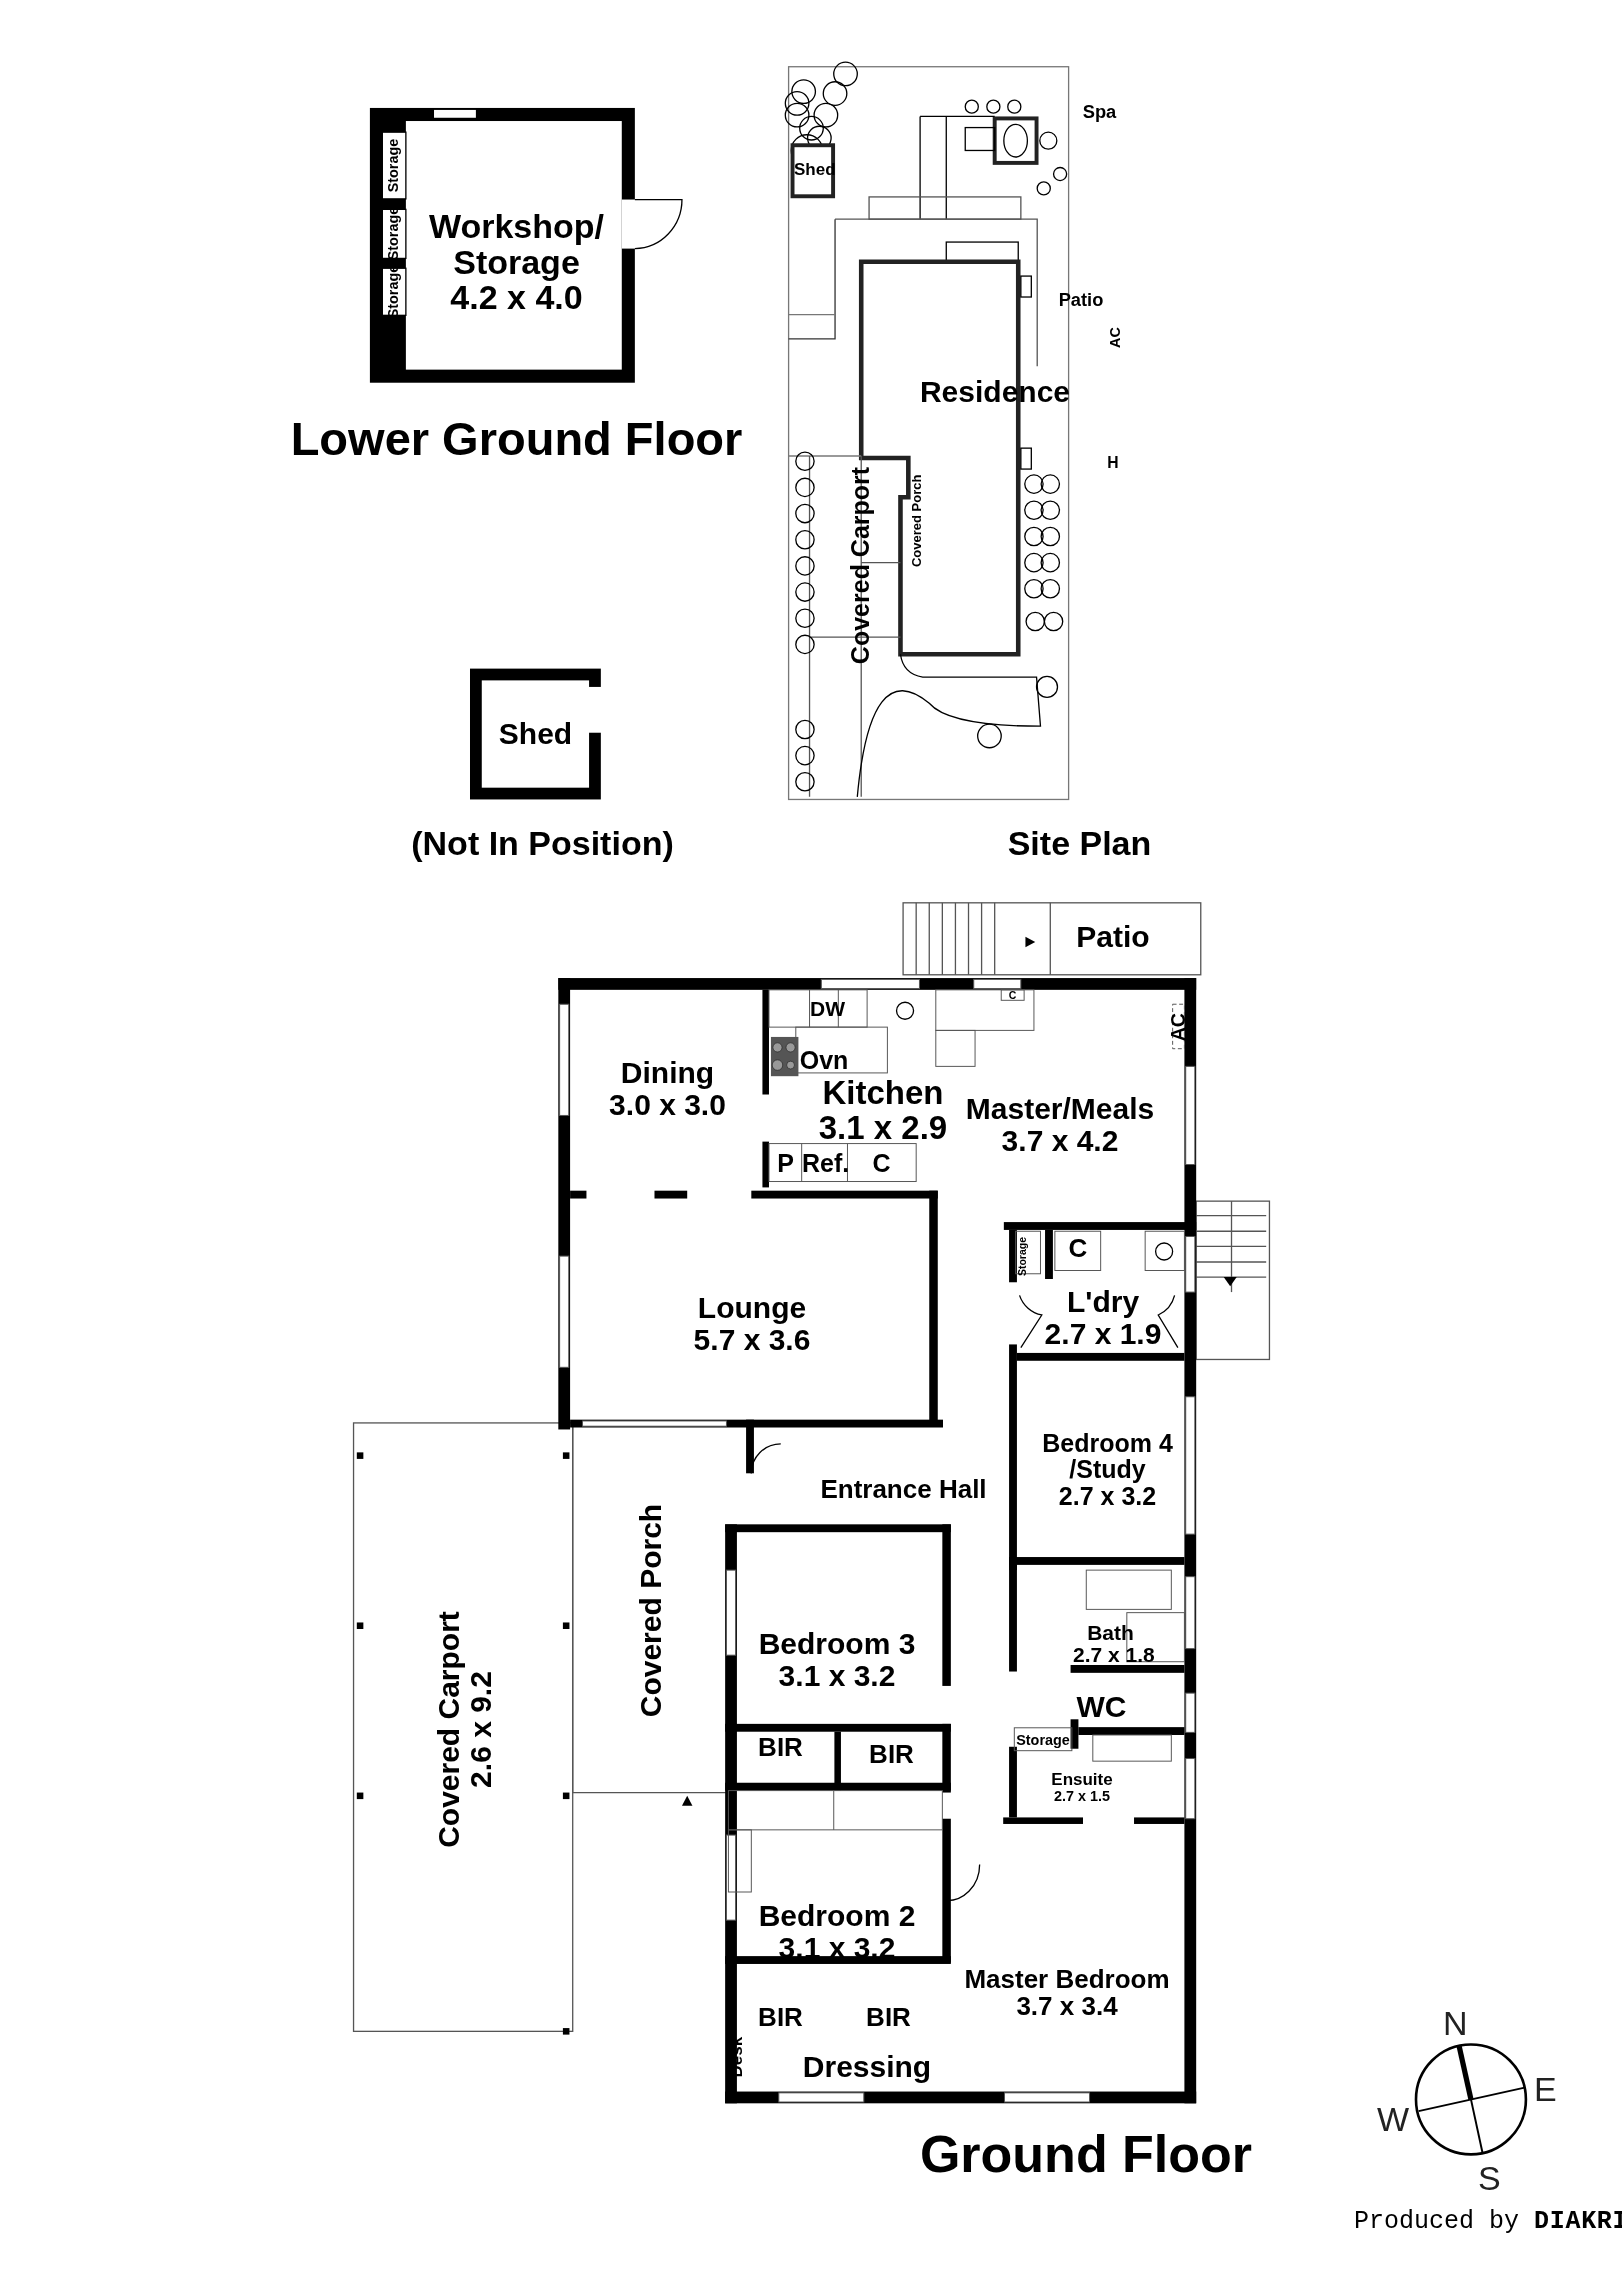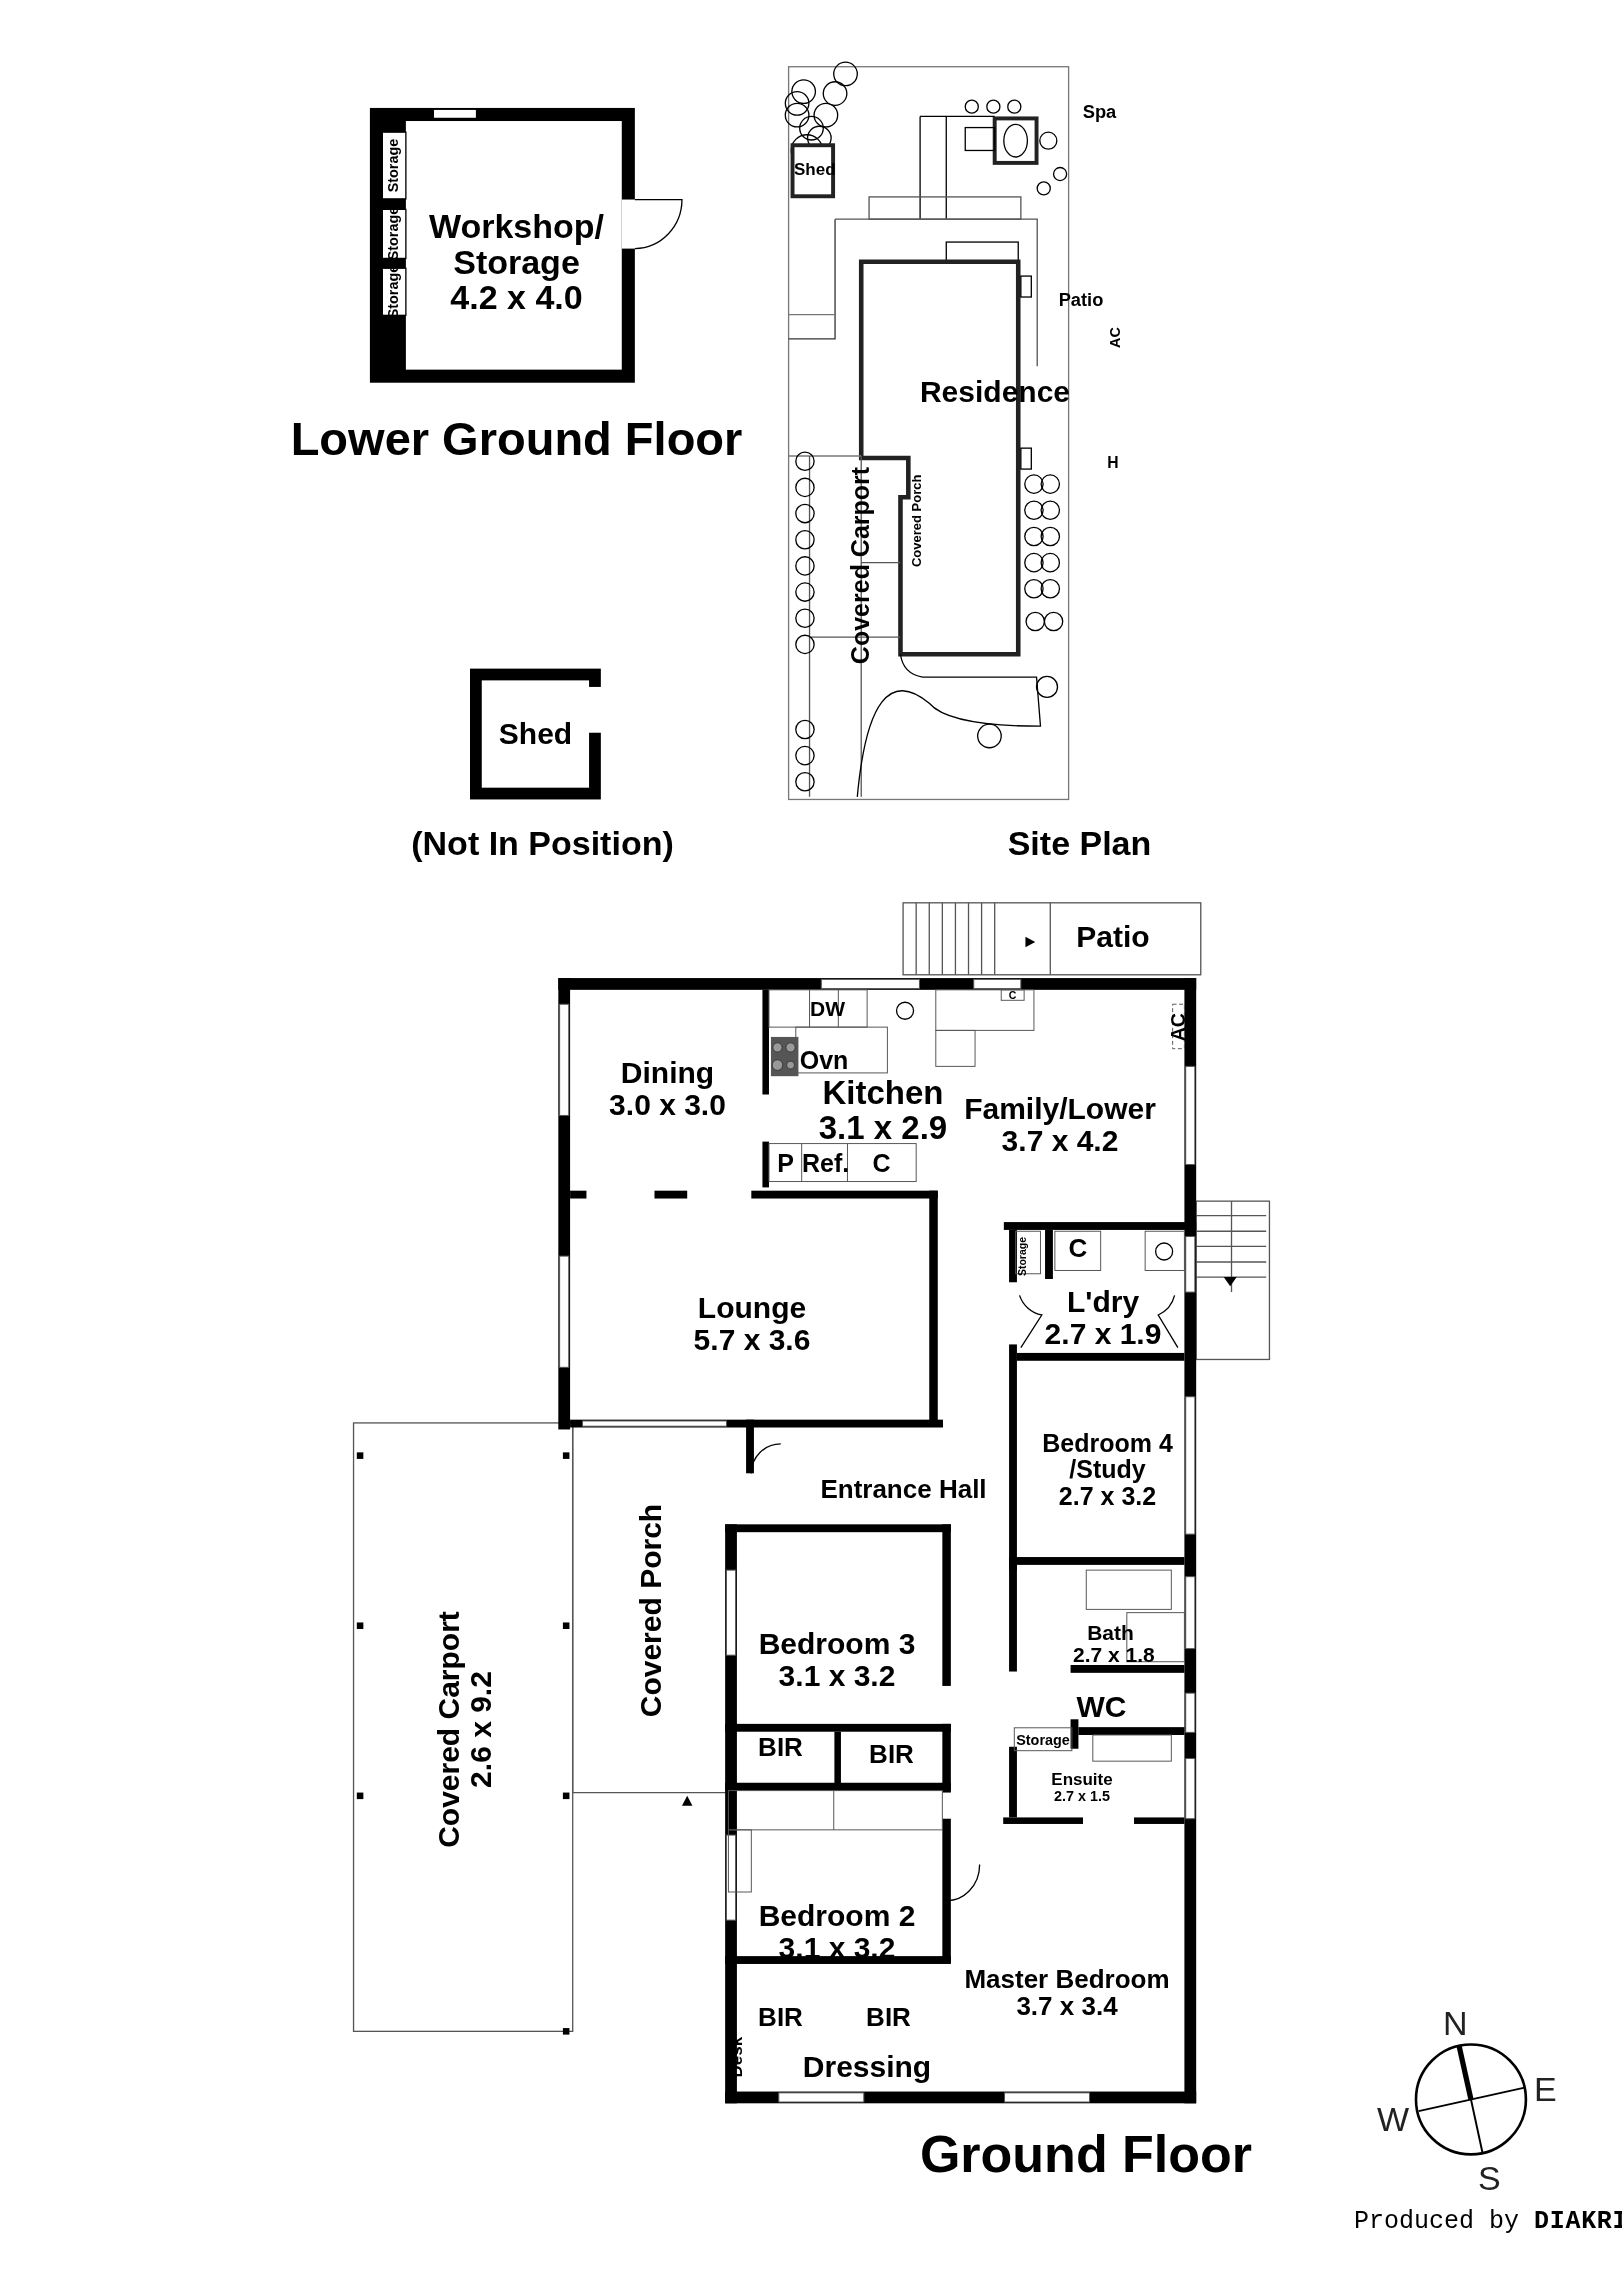--- a/index.html
+++ b/index.html
@@ -302,21 +302,21 @@
   <div>Kitchen</div>
   <div>3.1 x 2.9</div>
 </div>
 <div class="lbl sm" style="left:769px;top:1150px;width:33px;font-size:25px;">P</div>
 <div class="lbl sm" style="left:802px;top:1150px;width:46px;font-size:25px;">Ref.</div>
 <div class="lbl sm" style="left:847px;top:1150px;width:69px;font-size:25px;">C</div>
 <div class="lbl xs" style="left:1001px;top:990px;width:23px;font-size:10.5px;">C</div>
 <div class="lbl sm rot" style="left:1165px;top:1018px;width:26px;font-size:19.6px;">AC</div>
 
 <div class="lbl lg" style="left:942px;top:1093px;width:236px;">
-  <div>Family/Lower</div>
+  <div>Master/Meals</div>
   <div>3.7 x 4.2</div>
 </div>
 
 <div class="lbl lg" style="left:654px;top:1292px;width:196px;">
   <div>Lounge</div>
   <div>5.7 x 3.6</div>
 </div>
 
 <div class="lbl xs rot" style="left:1001px;top:1251px;width:43px;font-size:10.5px;">Storage</div>
 <div class="lbl sm" style="left:1055px;top:1235px;width:46px;font-size:26px;">C</div>

